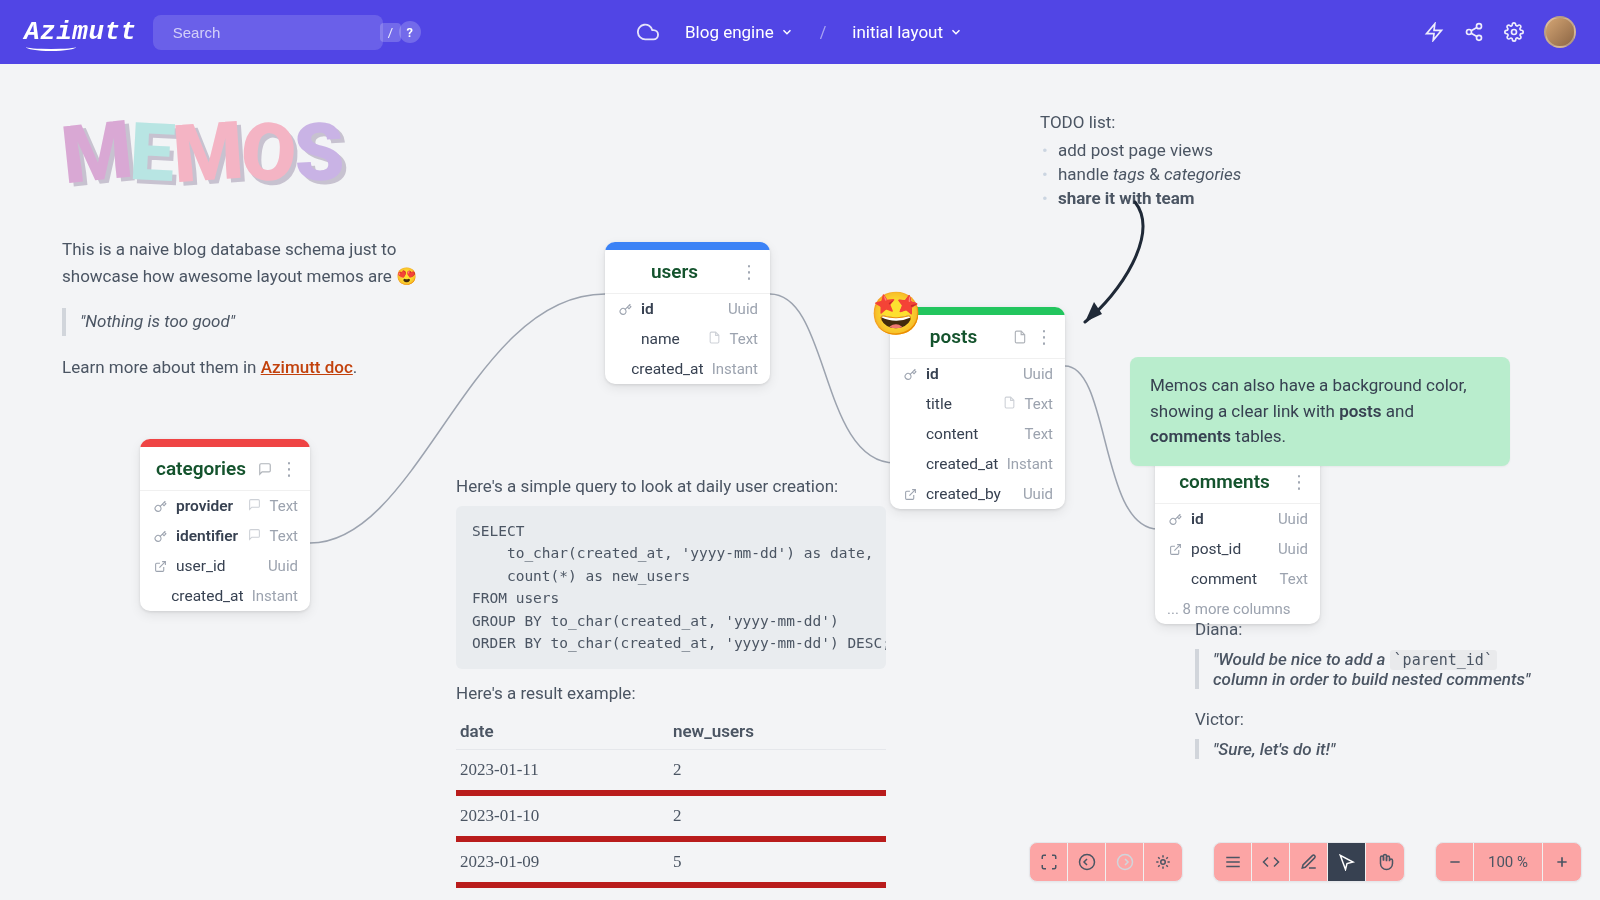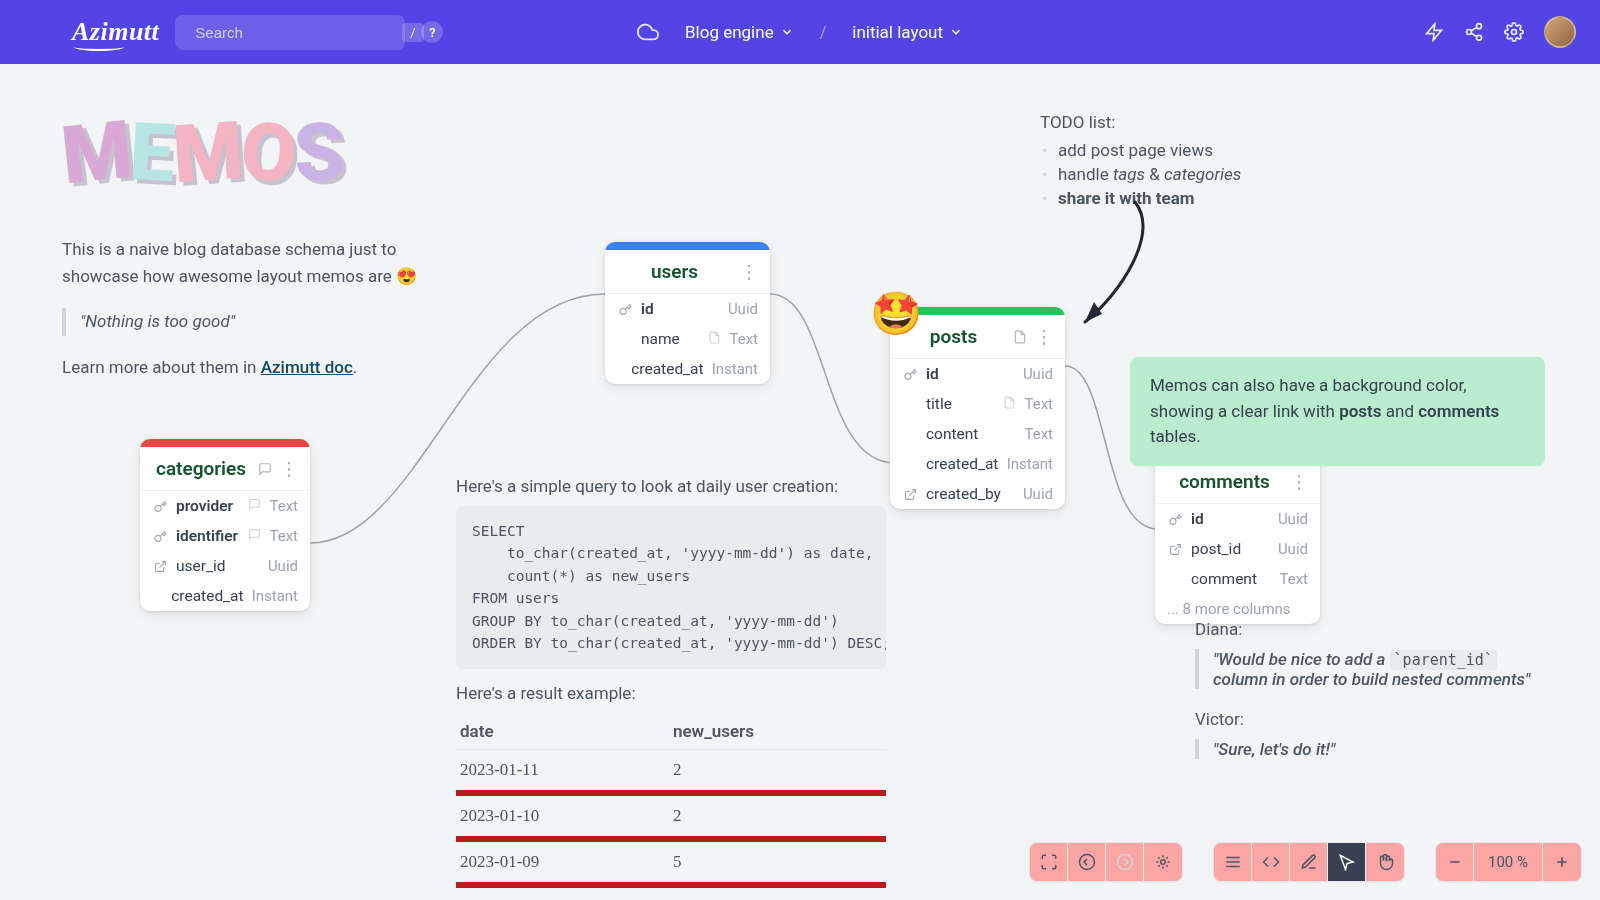--- a/index.html
+++ b/index.html
@@ -1,20 +1,20 @@
 <!DOCTYPE html>
 <html><head>
 <meta charset="utf-8">
 <style>
 * { box-sizing: border-box; margin: 0; padding: 0; }
 body { font-family: -apple-system, BlinkMacSystemFont, "Segoe UI", Roboto, sans-serif; background: #f3f4f6; color: #374151; overflow: hidden; width: 1600px; height: 900px; position: relative; }
 
 
 .header { background: #5145e5; height: 64px; display: flex; align-items: center; padding: 0 24px; color: white; gap: 16px; position: relative; z-index: 100; }
-.logo { font-family: Liberation Serif, serif; font-size: 26px; font-weight: 600; font-style: italic; letter-spacing: 0.5px; position: relative; margin-left: 48px; }
+.logo { font-family: Liberation Mono, monospace; font-size: 26px; font-weight: 600; font-style: italic; letter-spacing: 0.5px; position: relative; }
 .logo::after { content: ""; position: absolute; bottom: -4px; left: 2px; width: 50px; height: 6px; border-bottom: 2px solid white; border-radius: 50%; }
 .search-box { background: rgba(255,255,255,0.15); border-radius: 8px; display: flex; align-items: center; padding: 8px 12px; gap: 8px; width: 230px; }
 .search-box input { background: transparent; border: none; outline: none; color: white; font-size: 15px; flex: 1; }
 .search-box input::placeholder { color: rgba(255,255,255,0.7); }
 .kbd { background: rgba(255,255,255,0.2); border-radius: 4px; padding: 2px 8px; font-size: 13px; color: rgba(255,255,255,0.9); }
 .help-circle { width: 22px; height: 22px; border-radius: 50%; background: rgba(255,255,255,0.2); display: flex; align-items: center; justify-content: center; font-size: 13px; font-weight: 600; cursor: pointer; }
 .header-center { position: absolute; left: 50%; transform: translateX(-50%); display: flex; align-items: center; gap: 26px; }
 .header-center .icon { opacity: 0.85; }
 .breadcrumb-item { display: flex; align-items: center; gap: 6px; cursor: pointer; font-size: 17px; }
 .breadcrumb-sep { opacity: 0.5; }
@@ -30,21 +30,21 @@
 .memos-title { font-size: 80px; font-weight: 900; letter-spacing: -2px; }
 .memos-title span { display: inline-block; text-shadow: 4px 4px 0 rgba(100,80,120,0.3); }
 .memos-title span:nth-child(1){ color:#d9a8d4; transform: rotate(-6deg); }
 .memos-title span:nth-child(2){ color:#b8e5e3; transform: rotate(3deg); }
 .memos-title span:nth-child(3){ color:#f4b4c4; transform: rotate(-4deg); }
 .memos-title span:nth-child(4){ color:#f4b4c4; transform: rotate(5deg); }
 .memos-title span:nth-child(5){ color:#c9b3e5; transform: rotate(-3deg); }
 
 .memo-text { font-size: 17px; line-height: 1.6; color: #4b5563; }
 .memo-text .quote { border-left: 4px solid #d1d5db; padding-left: 14px; font-style: italic; margin: 18px 0; }
-.memo-text a { color: #0c4a6e; font-weight: 500; }
+.memo-text a { color: #c2410c; font-weight: 500; }
 
 
 .entity { background: white; border-radius: 10px; box-shadow: 0 1px 3px rgba(0,0,0,0.1), 0 4px 12px rgba(0,0,0,0.08); overflow: hidden; font-size: 15.5px; }
 .entity .bar { height: 8px; }
 .entity .head { display: flex; align-items: center; padding: 10px 12px; gap: 8px; border-bottom: 1px solid #f0f0f0; }
 .entity .head .name { font-weight: 600; font-size: 19px; color: #14532d; flex: 1; text-align: center; }
 .entity .menu { color: #9ca3af; cursor: pointer; font-size: 18px; }
 .entity .row { display: flex; align-items: center; padding: 6px 12px; gap: 8px; }
 .entity .row .col-name { flex: 1; color: #374151; }
 .entity .row .col-name.bold { font-weight: 600; }
@@ -385,21 +385,21 @@
         <li>handle <em>tags</em> &amp; <em>categories</em></li>
         <li><strong>share it with team</strong></li>
       </ul>
   </div>
 
   <svg class="abs arrow-svg" style="left:1060px; top:130px; width:120px; height:140px;">
     <path class="stroke" d="M 75 8 C 100 40, 60 100, 25 128"></path>
     <path class="fill" d="M 25 128 L 42 120 L 34 108 Z"></path>
   </svg>
 
-  <div class="abs green-memo" style="left:1130px; top:293px; width:415px;">
+  <div class="abs green-memo" style="left:1130px; top:293px; width:380px;">
     <span>Memos can also have a background color, showing a clear link with </span><b>posts</b><span> and </span><b>comments</b><span> tables.</span>
   </div>
 
   <div class="abs comments-memo" style="left:1195px; top:555px; width:360px;">
     <div class="author">Diana:</div>
     <div class="quote">
       <span>"Would be nice to add a </span><code>`parent_id`</code><span> column in order to build nested comments"</span>
     </div>
     <div class="author">Victor:</div>
     <div class="quote">"Sure, let's do it!"</div>

